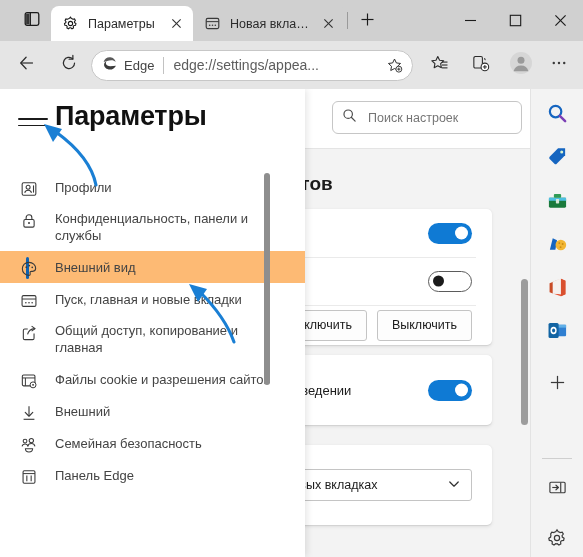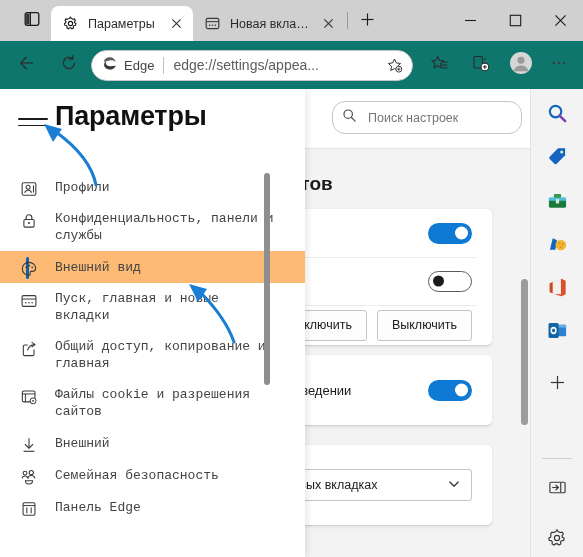--- a/index.html
+++ b/index.html
@@ -66,21 +66,21 @@
     height: 41px; display: flex; align-items: center;
   }
   .winbtn {
     width: 45px; height: 41px;
     display: flex; align-items: center; justify-content: center;
   }
 
   
   .toolbar {
     position: absolute; left: 0; top: 41px; width: 583px; height: 48px;
-    background: #0f766e;
+    background: #e5e5e5;
     display: flex; align-items: center;
   }
   .tb-icon-btn {
     width: 32px; height: 32px; border-radius: 5px;
     display: flex; align-items: center; justify-content: center;
     flex: 0 0 auto;
   }
   .omnibox {
     flex: 1 1 auto; height: 31px; margin: 0 10px 0 6px;
     background: #ffffff;
@@ -107,21 +107,21 @@
     background: #f3f3f3; overflow: hidden;
   }
   .page-topbar {
     position: absolute; left: 0; top: 0; width: 530px; height: 60px;
     background: #ffffff;
     border-bottom: 1px solid #e4e4e4;
   }
   .search-box {
     position: absolute; left: 332px; top: 12px;
     width: 190px; height: 33px;
-    background: #ffffff; border: 1px solid #c6c6c6; border-radius: 13px;
+    background: #ffffff; border: 1px solid #c6c6c6; border-radius: 6px;
     display: flex; align-items: center; padding-left: 9px;
   }
   .search-placeholder { font-size: 12.5px; color: #757575; margin-left: 11px; }
 
   .settings-body {
     position: absolute; left: 0; top: 60px; width: 530px; bottom: 0;
     background: #f3f3f3;
   }
   .section-heading {
     position: absolute; left: 22px; top: 24px;
@@ -189,21 +189,20 @@
     font-size: 27px; font-weight: 700; color: #111; letter-spacing: -0.2px;
   }
   .nav {
     position: absolute; left: 0; top: 82px; right: 0; bottom: 0;
   }
   .nav-item {
     position: relative;
     display: flex; align-items: center;
     padding: 7px 26px 7px 55px;
     min-height: 32px;
-    font-family: Liberation Mono, monospace;
   }
   .nav-item.selected { background: #fdba74; }
   .nav-item.selected::before {
     content: ""; position: absolute; left: 26px; top: 6px;
     width: 3px; height: 22px; background: #0f62b0; border-radius: 2px;
   }
   .nav-icon {
     position: absolute; left: 19px; top: 8px;
     width: 20px; height: 20px;
     display: flex; align-items: center; justify-content: center;

